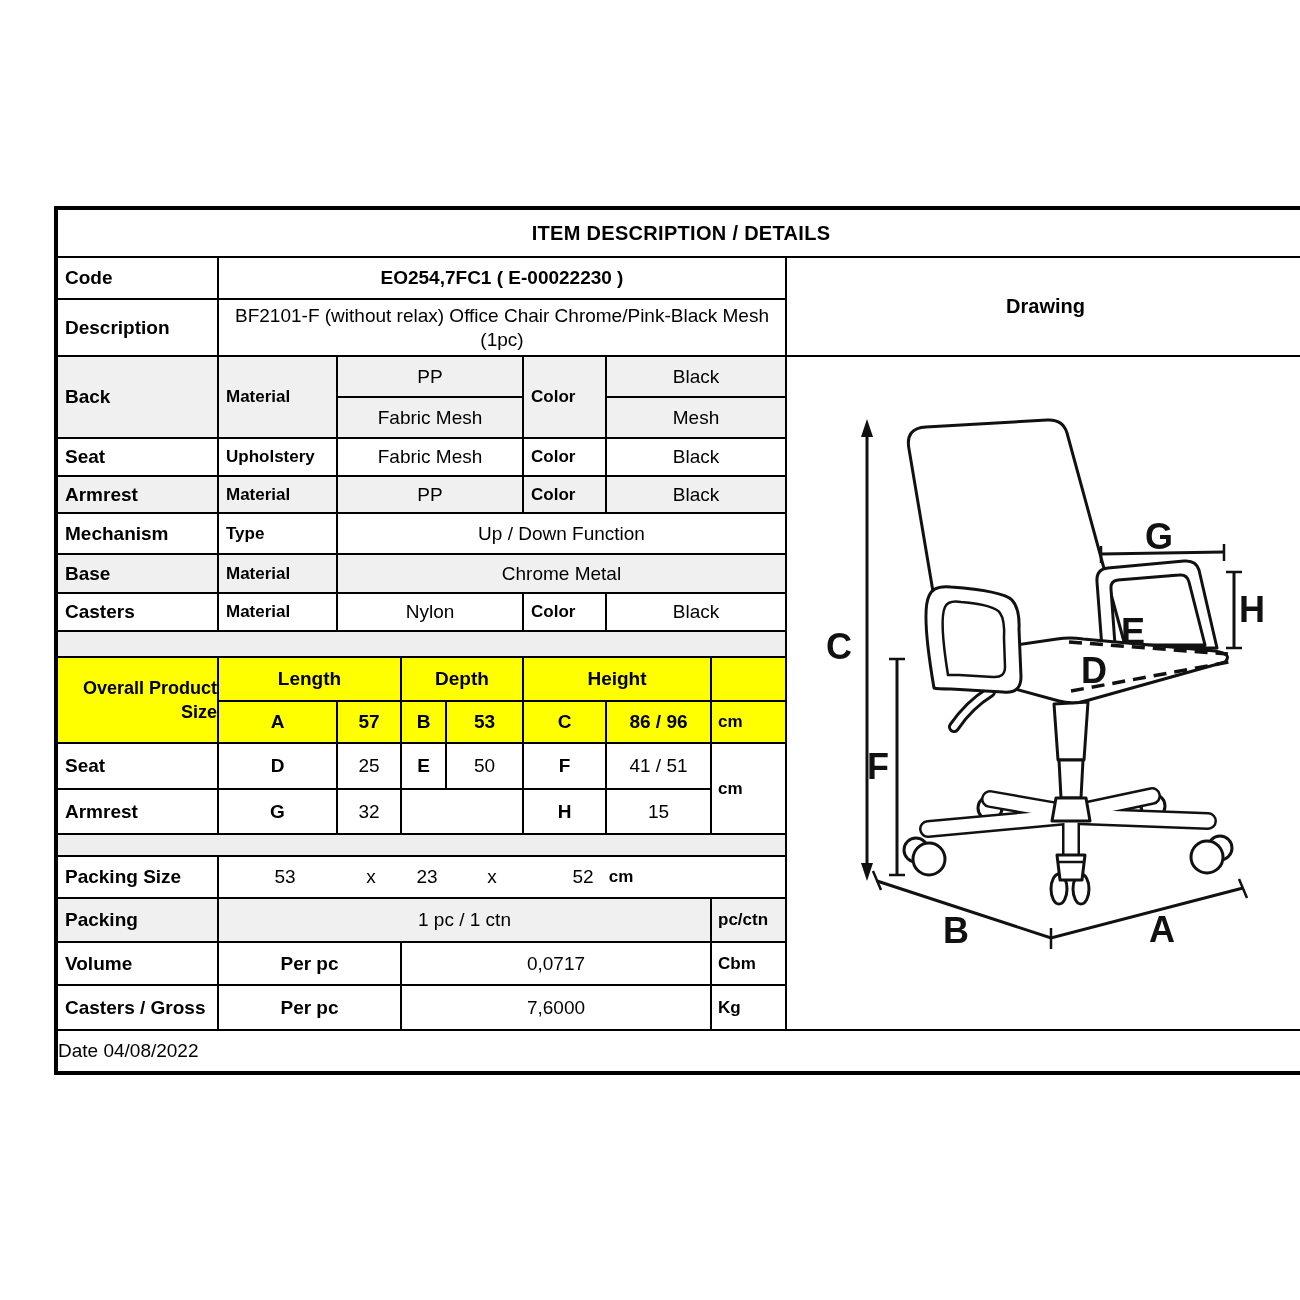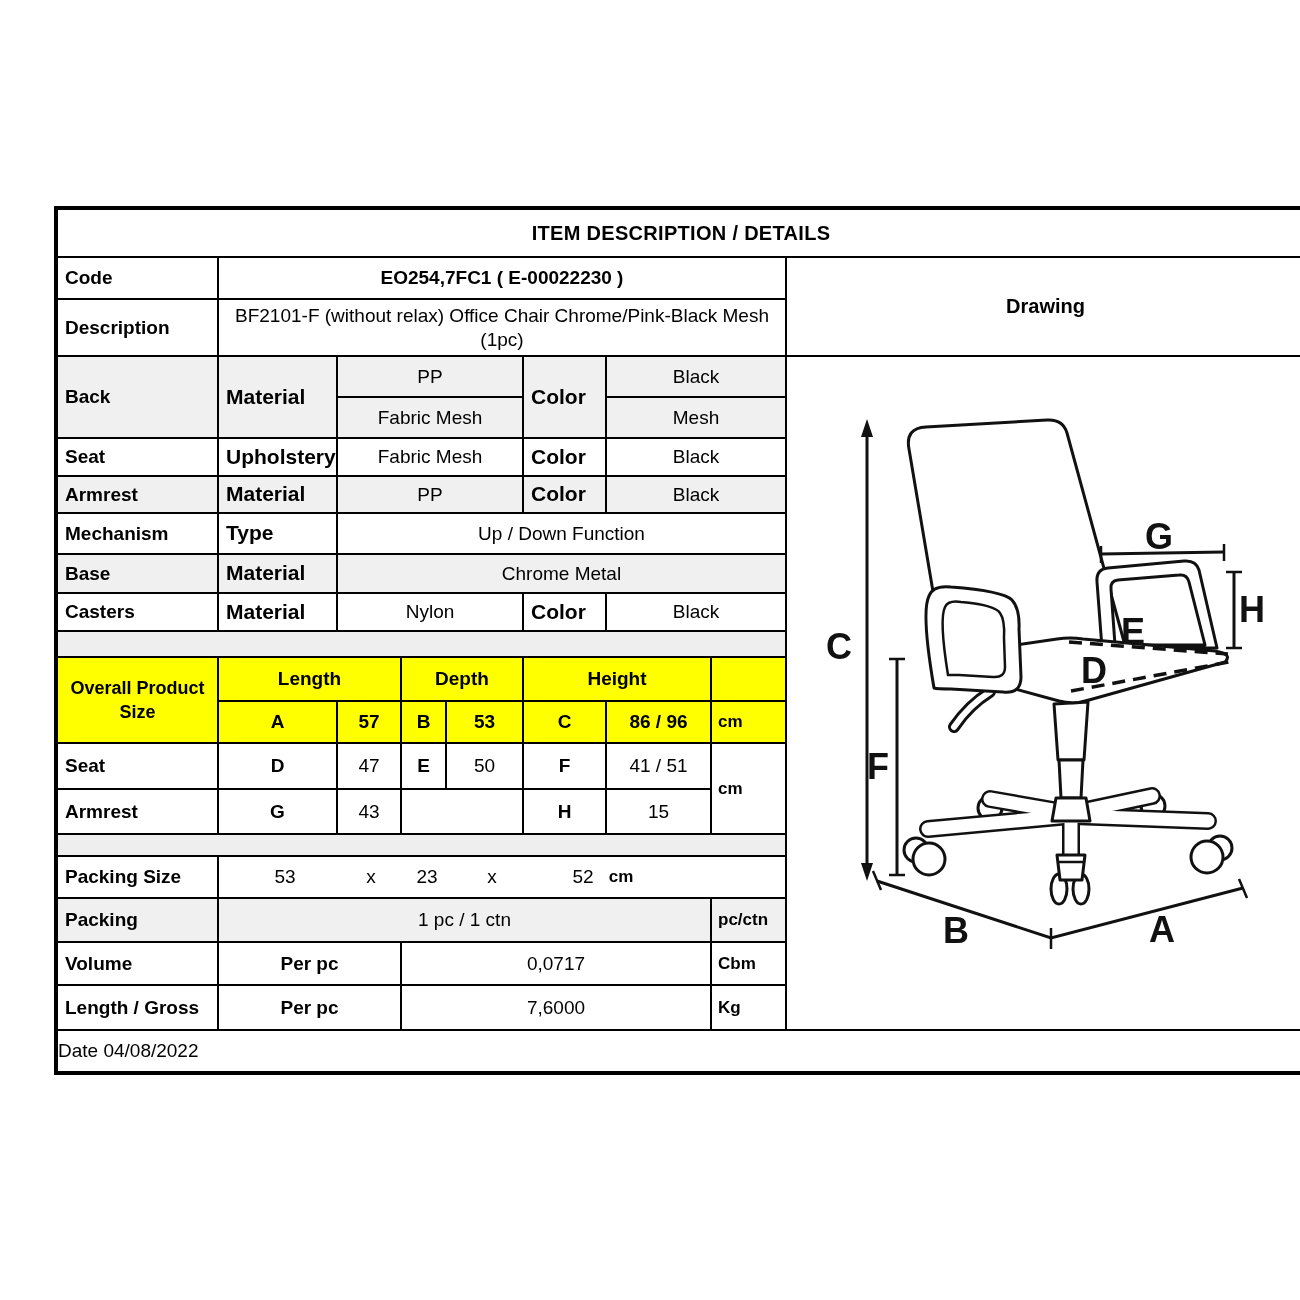--- a/index.html
+++ b/index.html
@@ -3,28 +3,28 @@
 <meta charset="utf-8">
 <style>
   html,body{margin:0;padding:0;background:#ffffff;width:1300px;height:1300px;
     font-family:"Liberation Sans", sans-serif;color:#000;}
   #sheet{position:absolute;left:22px;top:206px;margin-left:32px;}
   table{border-collapse:collapse;table-layout:fixed;width:1250px;border:4px solid #000;}
   td{border:2px solid #000;padding:0;vertical-align:middle;overflow:hidden;
      font-size:19px;line-height:1.25;}
   .title{font-weight:bold;font-size:20px;text-align:center;letter-spacing:.3px;}
   .lbl{font-weight:bold;font-size:19px;text-align:left;padding-left:7px;}
-  .attr{font-weight:bold;font-size:21px;text-align:left;padding-left:7px;}
+  .attr{font-weight:bold;font-size:17px;text-align:left;padding-left:7px;}
   .ctr{text-align:center;}
   .ctrb{text-align:center;font-weight:bold;}
   .unit{font-weight:bold;font-size:17px;text-align:left;padding-left:6px;}
   .gray{background:#f0f0f0;}
   .strip{background:#eeeeee;}
   .yellow{background:#ffff00;}
-  .ylbl{font-weight:bold;font-size:18px;text-align:center;line-height:1.35;}
+  .ylbl{font-weight:bold;font-size:18px;text-align:right;line-height:1.35;}
   .desc{text-align:center;padding:0 14px;}
   .drawhead{font-weight:bold;font-size:20px;text-align:center;border-bottom:1px solid #404040;}
   .canvas{vertical-align:top;position:relative;}
   .canvas svg{display:block;}
   .packdims{position:relative;height:100%;}
   .packdims span{position:absolute;top:50%;transform:translate(-50%,-50%);}
   .packdims .u{font-weight:bold;font-size:17px;}
   .datecell{text-align:left;font-weight:normal;}
   svg text{font-family:"Liberation Sans",sans-serif;font-weight:bold;font-size:36px;fill:#111;}
   .ln{stroke:#111;stroke-width:3;fill:none;}
@@ -215,32 +215,32 @@
   <td class="yellow ctrb">B</td>
   <td class="yellow ctrb">53</td>
   <td class="yellow ctrb">C</td>
   <td class="yellow ctrb">86 / 96</td>
   <td class="yellow unit">cm</td>
 </tr>
 
 <tr style="height:45px">
   <td class="lbl">Seat</td>
   <td class="ctrb">D</td>
-  <td class="ctr">47</td>
+  <td class="ctr">25</td>
   <td class="ctrb">E</td>
   <td class="ctr">50</td>
   <td class="ctrb">F</td>
   <td class="ctr">41 / 51</td>
   <td rowspan="2" class="unit">cm</td>
 </tr>
 
 <tr style="height:45px">
   <td class="lbl">Armrest</td>
   <td class="ctrb">G</td>
-  <td class="ctr">43</td>
+  <td class="ctr">32</td>
   <td colspan="2"></td>
   <td class="ctrb">H</td>
   <td class="ctr">15</td>
 </tr>
 
 <tr style="height:22px">
   <td colspan="8" class="strip"></td>
 </tr>
 
 <tr style="height:42px">
@@ -264,21 +264,21 @@
 </tr>
 
 <tr style="height:43px">
   <td class="lbl">Volume</td>
   <td colspan="2" class="ctrb">Per pc</td>
   <td colspan="4" class="ctr">0,0717</td>
   <td class="unit">Cbm</td>
 </tr>
 
 <tr style="height:45px">
-  <td class="lbl">Length / Gross</td>
+  <td class="lbl">Casters / Gross</td>
   <td colspan="2" class="ctrb">Per pc</td>
   <td colspan="4" class="ctr">7,6000</td>
   <td class="unit">Kg</td>
 </tr>
 
 <tr style="height:43px">
   <td colspan="9" class="datecell">Date 04/08/2022</td>
 </tr>
 
 </tbody>

